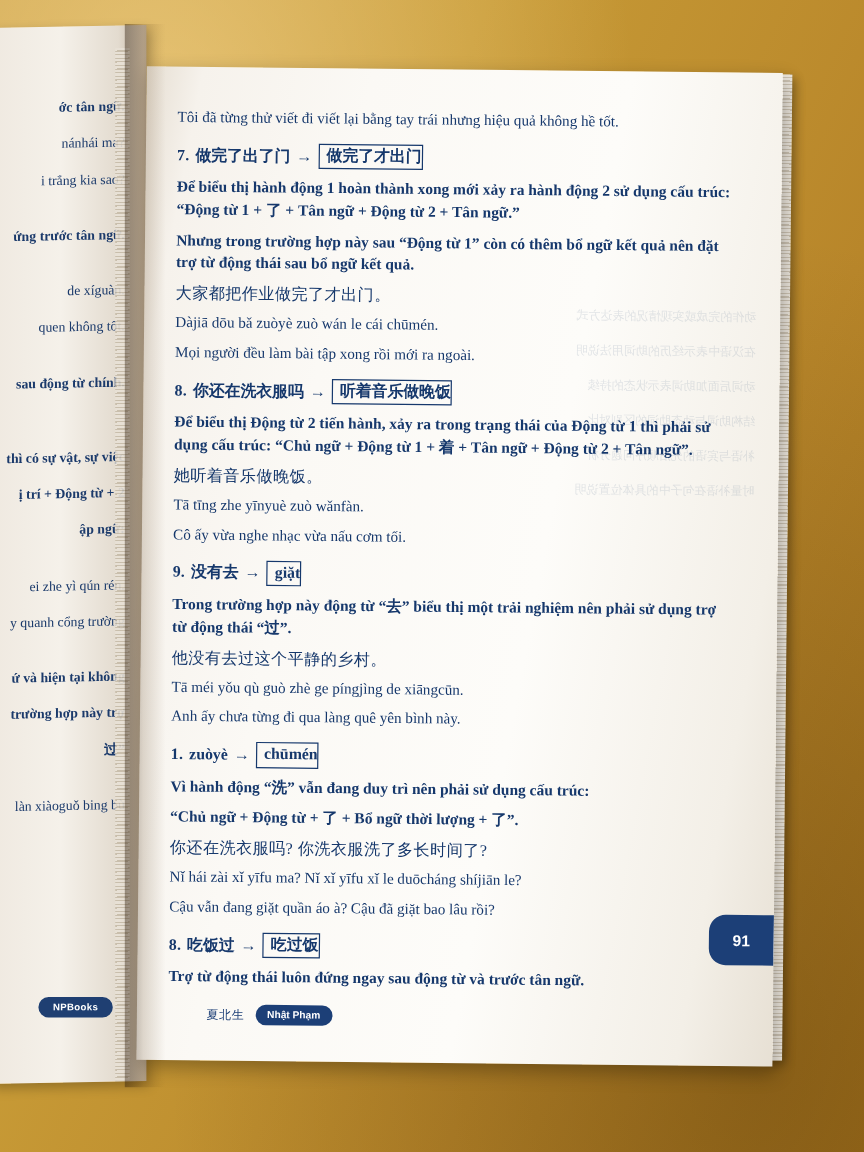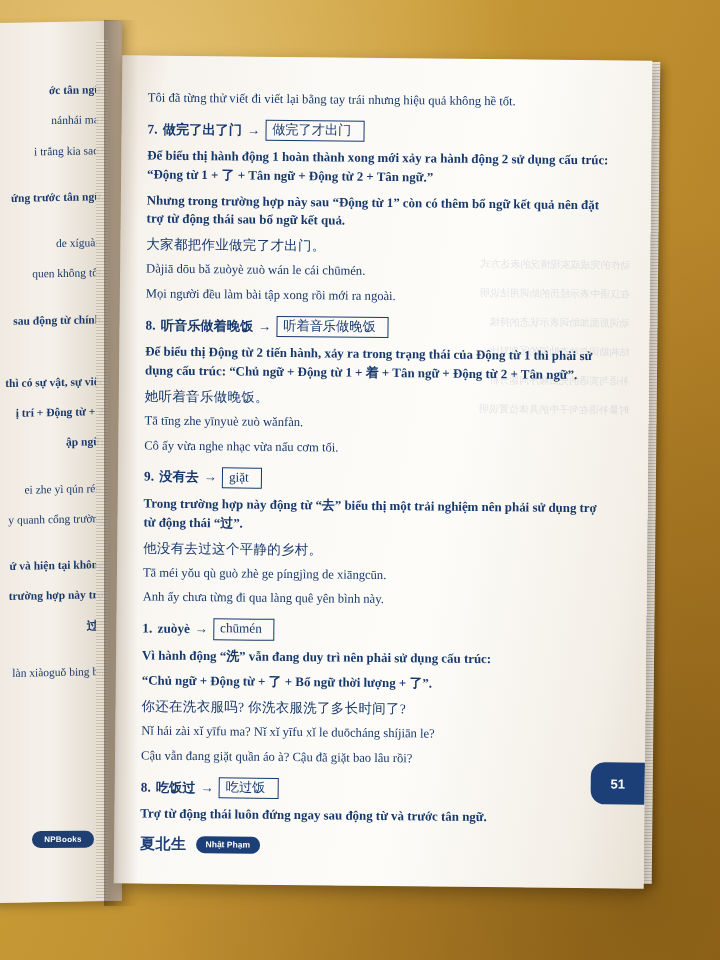--- a/index.html
+++ b/index.html
@@ -144,24 +144,24 @@
     font-size: 13.2px;
     margin: 11px 0 7px 0;
     display: flex;
     align-items: center;
     gap: 5px;
     flex-wrap: wrap;
   }
   .head .num { letter-spacing: .2px; }
   .boxed {
     border: 1.2px solid #16386c;
-    padding: 1px 12px 2px 6px;
+    padding: 1px 0 2px 6px;
     display: inline-block;
     line-height: 1.25;
-    font-weight: normal;
+    font-weight: bold;
   }
   .arrow { font-weight: bold; }
   .indent { margin-left: 13px; }
 
   
   .pg-num-tab {
     position: absolute;
     right: 0;
     bottom: 84px;
     width: 54px;
@@ -179,23 +179,24 @@
   .footer {
     position: absolute;
     left: 26px;
     bottom: 30px;
     display: flex;
     align-items: center;
     gap: 9px;
   }
   .footer .cn-name {
     color: #1c3f77;
-    font-size: 15px;
-    font-weight: bold;
+    font-size: 10px;
+    font-weight: normal;
     letter-spacing: .5px;
+    margin-left: 32px;
   }
   .footer .pill {
     background: #1c3f77;
     color: #fff;
     font-family: "Liberation Sans", sans-serif;
     font-size: 8.5px;
     font-weight: bold;
     border-radius: 9px;
     padding: 3px 10px 4px 10px;
   }
@@ -281,21 +282,21 @@
         <span class="boxed">做完了才出门</span>
       </div>
       <p class="bd">Để biểu thị hành động 1 hoàn thành xong mới xảy ra hành động 2 sử dụng cấu trúc: “Động từ 1 + 了 + Tân ngữ + Động từ 2 + Tân ngữ.”</p>
       <p class="bd">Nhưng trong trường hợp này sau “Động từ 1” còn có thêm bổ ngữ kết quả nên đặt trợ từ động thái sau bổ ngữ kết quả.</p>
       <p class="cn">大家都把作业做完了才出门。</p>
       <p class="l">Dàjiā dōu bǎ zuòyè zuò wán le cái chūmén.</p>
       <p class="l">Mọi người đều làm bài tập xong rồi mới ra ngoài.</p>
 
       <div class="head">
         <span class="num">8.</span>
-        <span>听音乐做着晚饭</span>
+        <span>你还在洗衣服吗</span>
         <span class="arrow">→</span>
         <span class="boxed">听着音乐做晚饭</span>
       </div>
       <p class="bd">Để biểu thị Động từ 2 tiến hành, xảy ra trong trạng thái của Động từ 1 thì phải sử dụng cấu trúc: “Chủ ngữ + Động từ 1 + 着 + Tân ngữ + Động từ 2 + Tân ngữ”.</p>
       <p class="cn">她听着音乐做晚饭。</p>
       <p class="l">Tā tīng zhe yīnyuè zuò wǎnfàn.</p>
       <p class="l">Cô ấy vừa nghe nhạc vừa nấu cơm tối.</p>
 
       <div class="head">
         <span class="num">9.</span>
@@ -323,20 +324,20 @@
       <div class="head">
         <span class="num">8.</span>
         <span>吃饭过</span>
         <span class="arrow">→</span>
         <span class="boxed">吃过饭</span>
       </div>
       <p class="bd">Trợ từ động thái luôn đứng ngay sau động từ và trước tân ngữ.</p>
 
     </div>
 
-    <div class="pg-num-tab">51</div>
+    <div class="pg-num-tab">91</div>
 
     <div class="footer">
       <span class="cn-name">夏北生</span>
       <span class="pill">Nhật Phạm</span>
     </div>
   </div>
 </div>
 
 </body></html>

